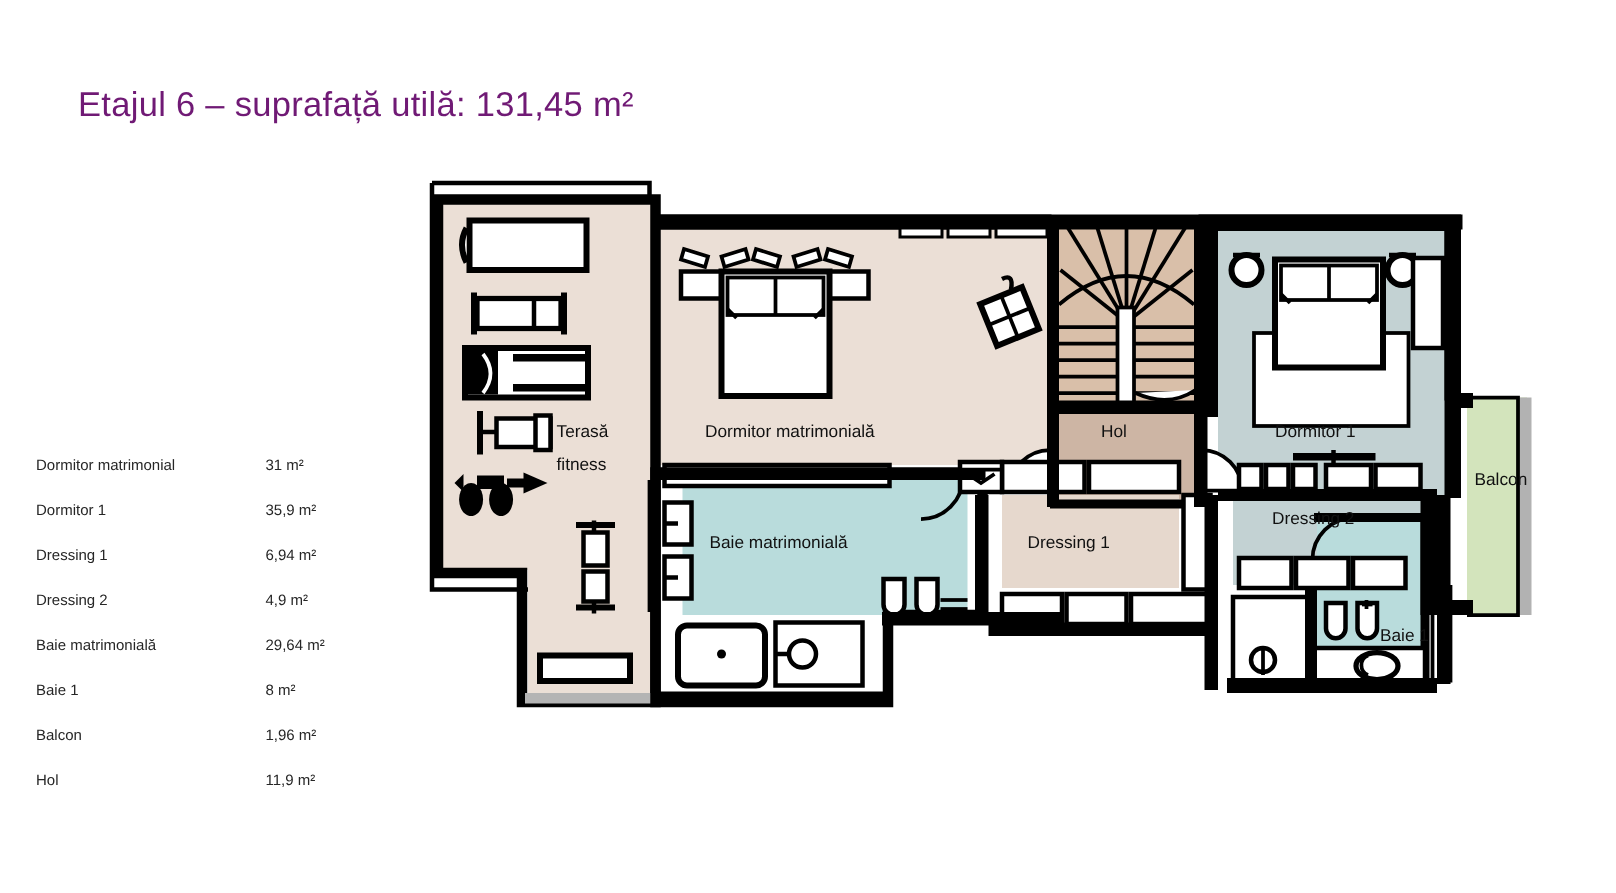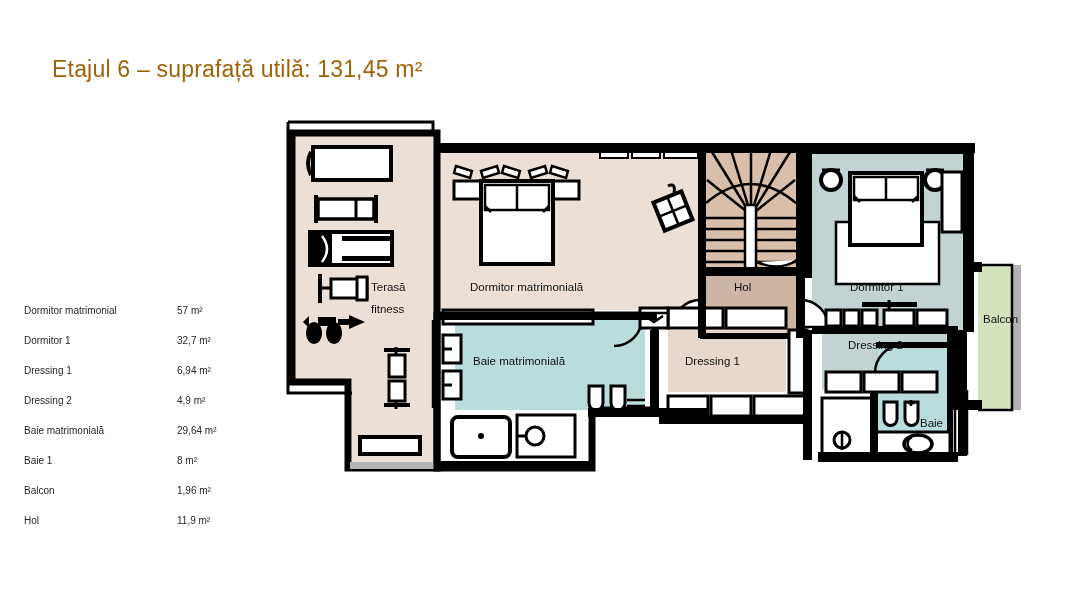--- a/index.html
+++ b/index.html
@@ -16,21 +16,21 @@
     color: #1a1a1a;
   }
   #page-title {
     position: absolute;
     left: 52px;
     top: 56px;
     font-size: 23px;
     font-weight: 400;
     letter-spacing: 0.2px;
     white-space: nowrap;
-    color: #a16207;
+    color: #701a75;
   }
   #room-legend {
     position: absolute;
     left: 24px;
     top: 305px;
     width: 240px;
   }
   .legend-row {
     position: relative;
     height: 30px;
@@ -61,25 +61,25 @@
   }
 </style>
 </head>
 <body>
 
 <div id="page-title">Etajul 6 – suprafață utilă: 131,45 m²</div>
 
 <div id="room-legend">
   <div class="legend-row">
     <span class="legend-name">Dormitor matrimonial</span>
-    <span class="legend-area">57 m²</span>
+    <span class="legend-area">31 m²</span>
   </div>
   <div class="legend-row">
     <span class="legend-name">Dormitor 1</span>
-    <span class="legend-area">32,7 m²</span>
+    <span class="legend-area">35,9 m²</span>
   </div>
   <div class="legend-row">
     <span class="legend-name">Dressing 1</span>
     <span class="legend-area">6,94 m²</span>
   </div>
   <div class="legend-row">
     <span class="legend-name">Dressing 2</span>
     <span class="legend-area">4,9 m²</span>
   </div>
   <div class="legend-row">

